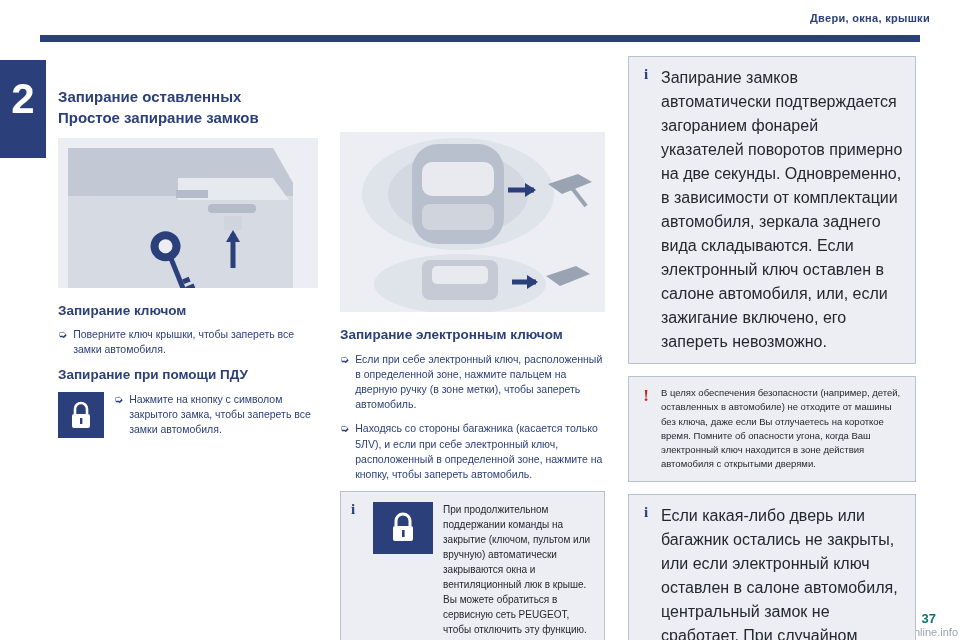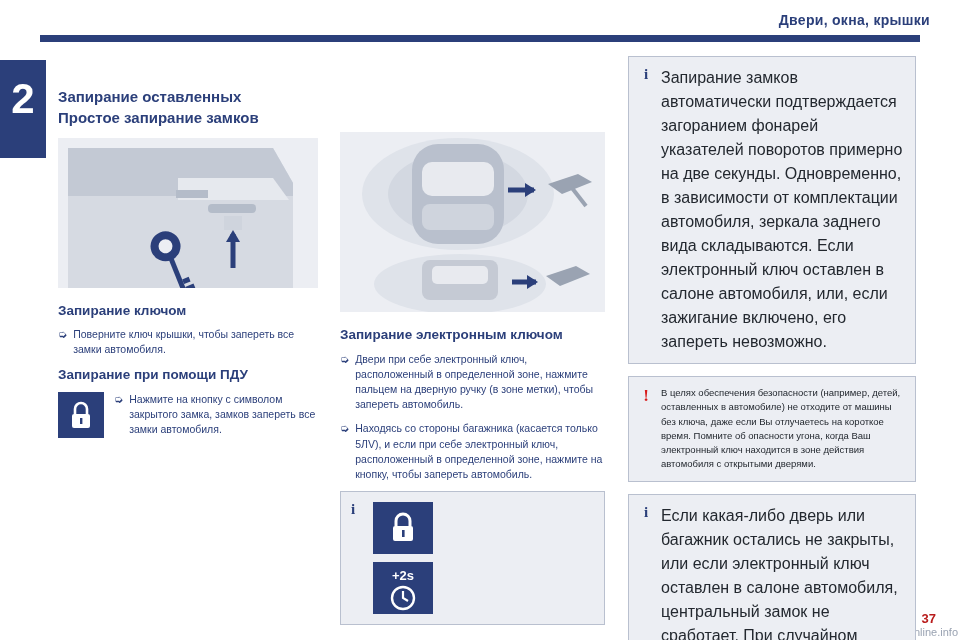--- a/index.html
+++ b/index.html
@@ -13,31 +13,31 @@
   }
   
   .header-rule{
     position:absolute;left:40px;top:35px;width:540px;height:7px;background:#2b3f7a;
   }
   .header-rule2{
     position:absolute;left:580px;top:35px;width:340px;height:7px;background:#2b3f7a;
   }
   .chapter-title{
     position:absolute;right:30px;top:12px;
-    font-size:14px;font-weight:bold;color:#2b3f7a;letter-spacing:.3px;
+    font-size:11px;font-weight:bold;color:#2b3f7a;letter-spacing:.3px;
   }
   .chapter-tab{
     position:absolute;left:0;top:60px;width:46px;height:98px;background:#2b3f7a;
   }
   .chapter-num{
     position:absolute;left:0;top:78px;width:46px;text-align:center;
     color:#ffffff;font-size:42px;font-weight:bold;line-height:1;
   }
   .page-num{
-    position:absolute;right:24px;bottom:14px;color:#b91c1c;font-size:13px;font-weight:bold;
+    position:absolute;right:24px;bottom:14px;color:#0f766e;font-size:13px;font-weight:bold;
   }
   .footer-watermark{
     position:absolute;right:2px;bottom:2px;font-size:11px;color:#9aa3b2;
   }
   
   .col{position:absolute;}
   .col1{left:58px;top:88px;width:260px;}
   .col2{left:340px;top:88px;width:265px;margin-top:44px;}
   .col3{left:628px;top:56px;width:288px;}
 
@@ -150,21 +150,21 @@
     <div class="picto">
       <svg width="46" height="46" viewBox="0 0 46 46">
         <rect width="46" height="46" fill="#2b3f7a"></rect>
         <path d="M17 22 v-5 a6 6 0 0 1 12 0 v5" stroke="#ffffff" stroke-width="2.6" fill="none"></path>
         <rect x="14" y="22" width="18" height="14" rx="2" fill="#ffffff"></rect>
         <rect x="22" y="26" width="2.4" height="6" fill="#2b3f7a"></rect>
       </svg>
     </div>
     <div style="display:flex;gap:6px;align-items:flex-start;">
       <span class="arrow">➭</span>
-      <span class="picto-text">Нажмите на кнопку с символом закрытого замка, замков запереть все замки автомобиля.</span>
+      <span class="picto-text">Нажмите на кнопку с символом закрытого замка, чтобы запереть все замки автомобиля.</span>
     </div>
   </div>
 </div>
 
 <div class="col col2">
   <div class="illus illus2">
     <svg width="265" height="180" viewBox="0 0 265 180">
       <rect width="265" height="180" fill="#eceef3"></rect>
 
       <ellipse cx="118" cy="62" rx="96" ry="56" fill="#dfe3ea"></ellipse>
@@ -183,47 +183,40 @@
       <path d="M172 150 l24 0" stroke="#2b3f7a" stroke-width="5"></path>
       <path d="M198 150 l-11 -7 l0 14 z" fill="#2b3f7a"></path>
       <path d="M206 144 l30 -10 l14 8 l-30 12 z" fill="#9aa3b2"></path>
     </svg>
   </div>
 
   <h3 class="sub">Запирание электронным ключом</h3>
 
   <div class="bullet-row">
     <span class="arrow">➭</span>
-    <span class="bullet-text">Двери при себе электронный ключ, расположенный в определенной зоне, нажмите пальцем на дверную ручку (в зоне метки), чтобы запереть автомобиль.</span>
+    <span class="bullet-text">Если при себе электронный ключ, расположенный в определенной зоне, нажмите пальцем на дверную ручку (в зоне метки), чтобы запереть автомобиль.</span>
   </div>
   <div class="bullet-row">
     <span class="arrow">➭</span>
     <span class="bullet-text">Находясь со стороны багажника (касается только 5ЛV), и если при себе электронный ключ, расположенный в определенной зоне, нажмите на кнопку, чтобы запереть автомобиль.</span>
   </div>
 
   <div class="picto-box" style="margin-top:8px;">
     <div class="icoi">i</div>
     <div class="picto-big">
       <div class="p1">
         <svg width="60" height="52" viewBox="0 0 60 52">
           <rect width="60" height="52" fill="#2b3f7a"></rect>
           <path d="M23 24 v-5 a7 7 0 0 1 14 0 v5" stroke="#ffffff" stroke-width="3" fill="none"></path>
           <rect x="20" y="24" width="20" height="15" rx="2" fill="#ffffff"></rect>
           <rect x="29" y="28" width="2.6" height="7" fill="#2b3f7a"></rect>
         </svg>
       </div>
-      <div class="p2">
-        <svg width="60" height="52" viewBox="0 0 60 52">
-          <rect width="60" height="52" fill="#2b3f7a"></rect>
-          <text x="30" y="18" font-family="Liberation Sans, sans-serif" font-size="13" font-weight="bold" fill="#ffffff" text-anchor="middle">+2s</text>
-          <circle cx="30" cy="36" r="11" stroke="#ffffff" stroke-width="2.4" fill="none"></circle>
-          <path d="M30 29 v7 l5 3" stroke="#ffffff" stroke-width="2.2" fill="none"></path>
-        </svg>
-      </div>
     </div>
+    <div class="txt">При продолжительном поддержании команды на закрытие (ключом, пультом или вручную) автоматически закрываются окна и вентиляционный люк в крыше. Вы можете обратиться в сервисную сеть PEUGEOT, чтобы отключить эту функцию.</div>
   </div>
 </div>
 
 <div class="col col3">
   <div class="notebox">
     <div class="note-ico info">i</div>
     <div class="note-text">Запирание замков автоматически подтверждается загоранием фонарей указателей поворотов примерно на две секунды. Одновременно, в зависимости от комплектации автомобиля, зеркала заднего вида складываются. Если электронный ключ оставлен в салоне автомобиля, или, если зажигание включено, его запереть невозможно.</div>
   </div>
 
   <div class="notebox">

